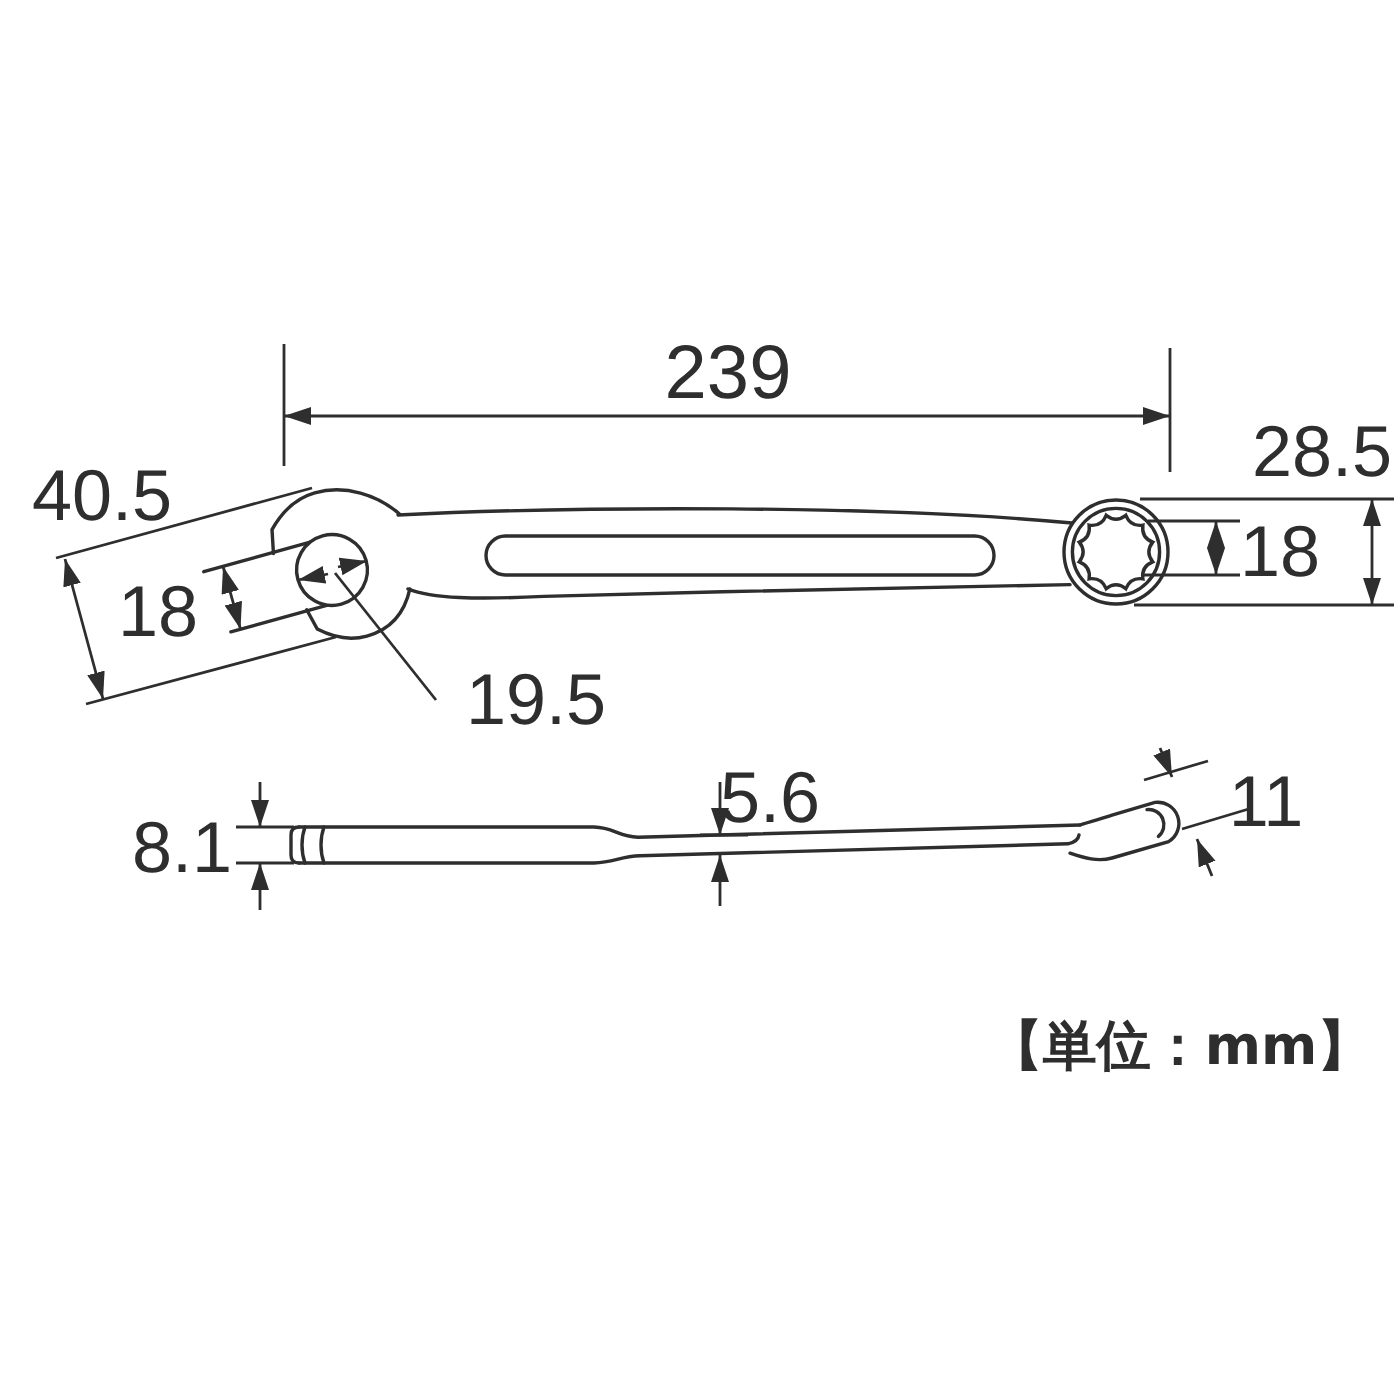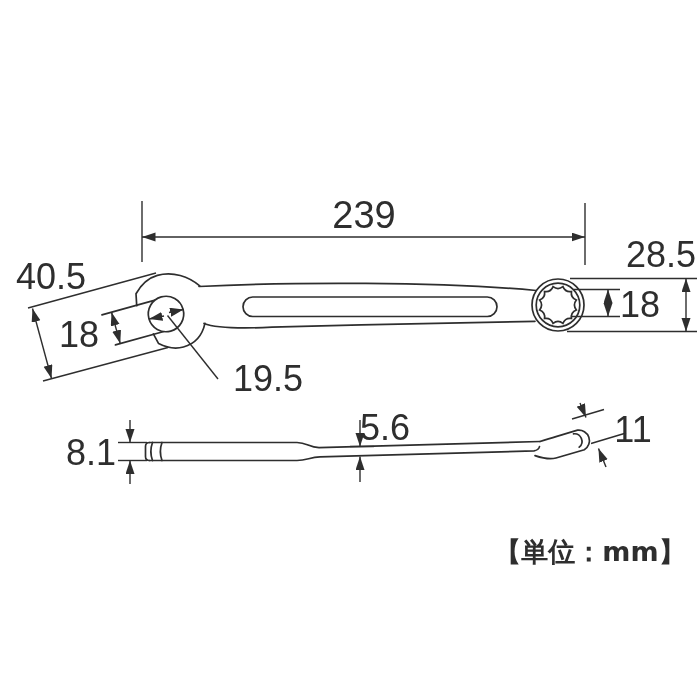--- a/index.html
+++ b/index.html
@@ -3,21 +3,21 @@
 <meta charset="utf-8">
 <style>
   :root { --line:#2e2e2e; --background:#ffffff; }
   html,body { margin:0; padding:0; }
   body {
     width:700px; height:700px;
     background:var(--background);
     font-family:"Liberation Sans","DejaVu Sans",sans-serif;
     overflow:hidden;
   }
-  .stage { position:relative; width:700px; height:556px;margin-top:29px; }
+  .stage { position:relative; width:700px; height:556px; }
   svg { display:block; }
   .ln   { stroke:var(--line); stroke-width:1.7; fill:none; stroke-linecap:round; }
   .lnf  { stroke:var(--line); stroke-width:1.7; fill:#fff; }
   .dim  { stroke:var(--line); stroke-width:1.4; fill:none; }
   .dim-text {
     fill:var(--line);
     font-family:"Liberation Sans","DejaVu Sans",sans-serif;
     font-size:36px;
     text-anchor:middle;
   }

